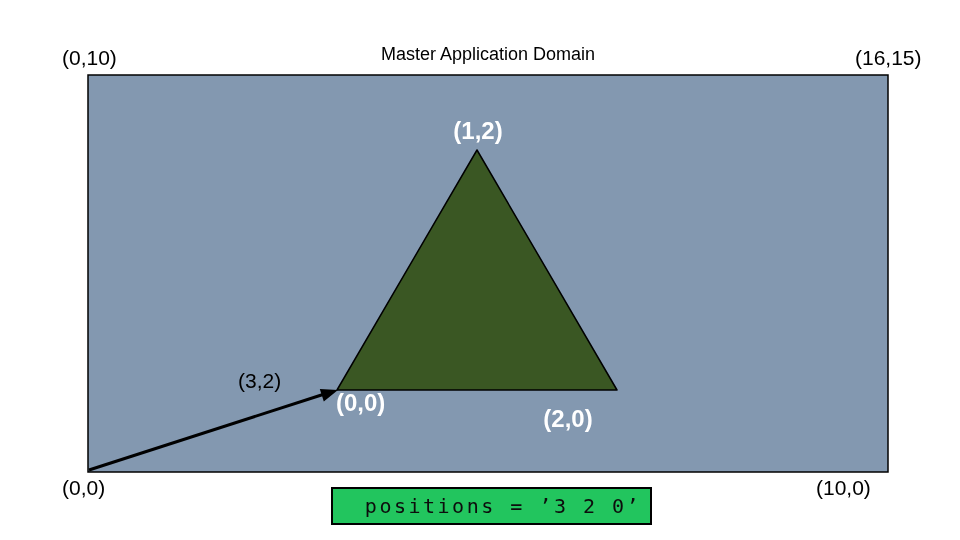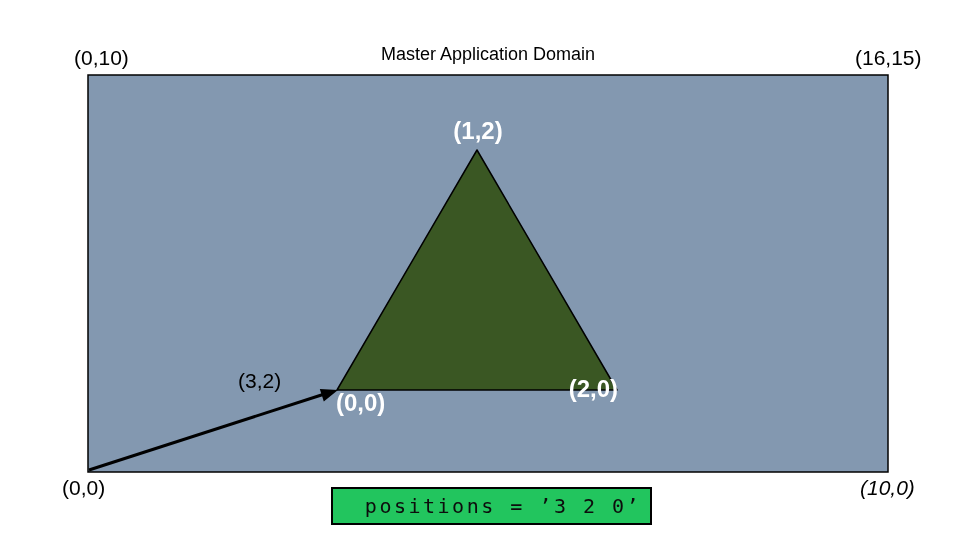--- a/index.html
+++ b/index.html
@@ -24,27 +24,27 @@
     text-align: center;
     font-size: 18px;
     line-height: 26px;
   }
   .lbl-white {
     color: #ffffff;
     font-weight: bold;
     font-size: 24px;
     line-height: 24px;
   }
-  .lbl-tl { left: 62px;  top: 46px; margin-left: 12px; }
+  .lbl-tl { left: 62px;  top: 46px; }
   .lbl-tr { left: 855px; top: 46px; }
   .lbl-bl { left: 62px;  top: 476px; }
-  .lbl-br { left: 860px; top: 476px; font-style: italic; }
+  .lbl-br { left: 816px; top: 476px; }
   .lbl-apex   { left: 428px; top: 119px; width: 100px; text-align: center; }
   .lbl-sbl    { left: 336px; top: 391px; }
-  .lbl-sbr    { left: 518px; top: 377px; width: 100px; text-align: right; }
+  .lbl-sbr    { left: 518px; top: 407px; width: 100px; text-align: center; }
   .lbl-subttl { left: 327px; top: 359px; width: 300px; text-align: center; }
   .lbl-offset { left: 238px; top: 369px; width: 100px; text-align: left; }
   .code-box {
     position: absolute;
     left: 331px; top: 487px;
     width: 294px; height: 34px;
     background: #d9d9d9;
     border: 2px solid #000000;
     display: flex;
     align-items: center;

